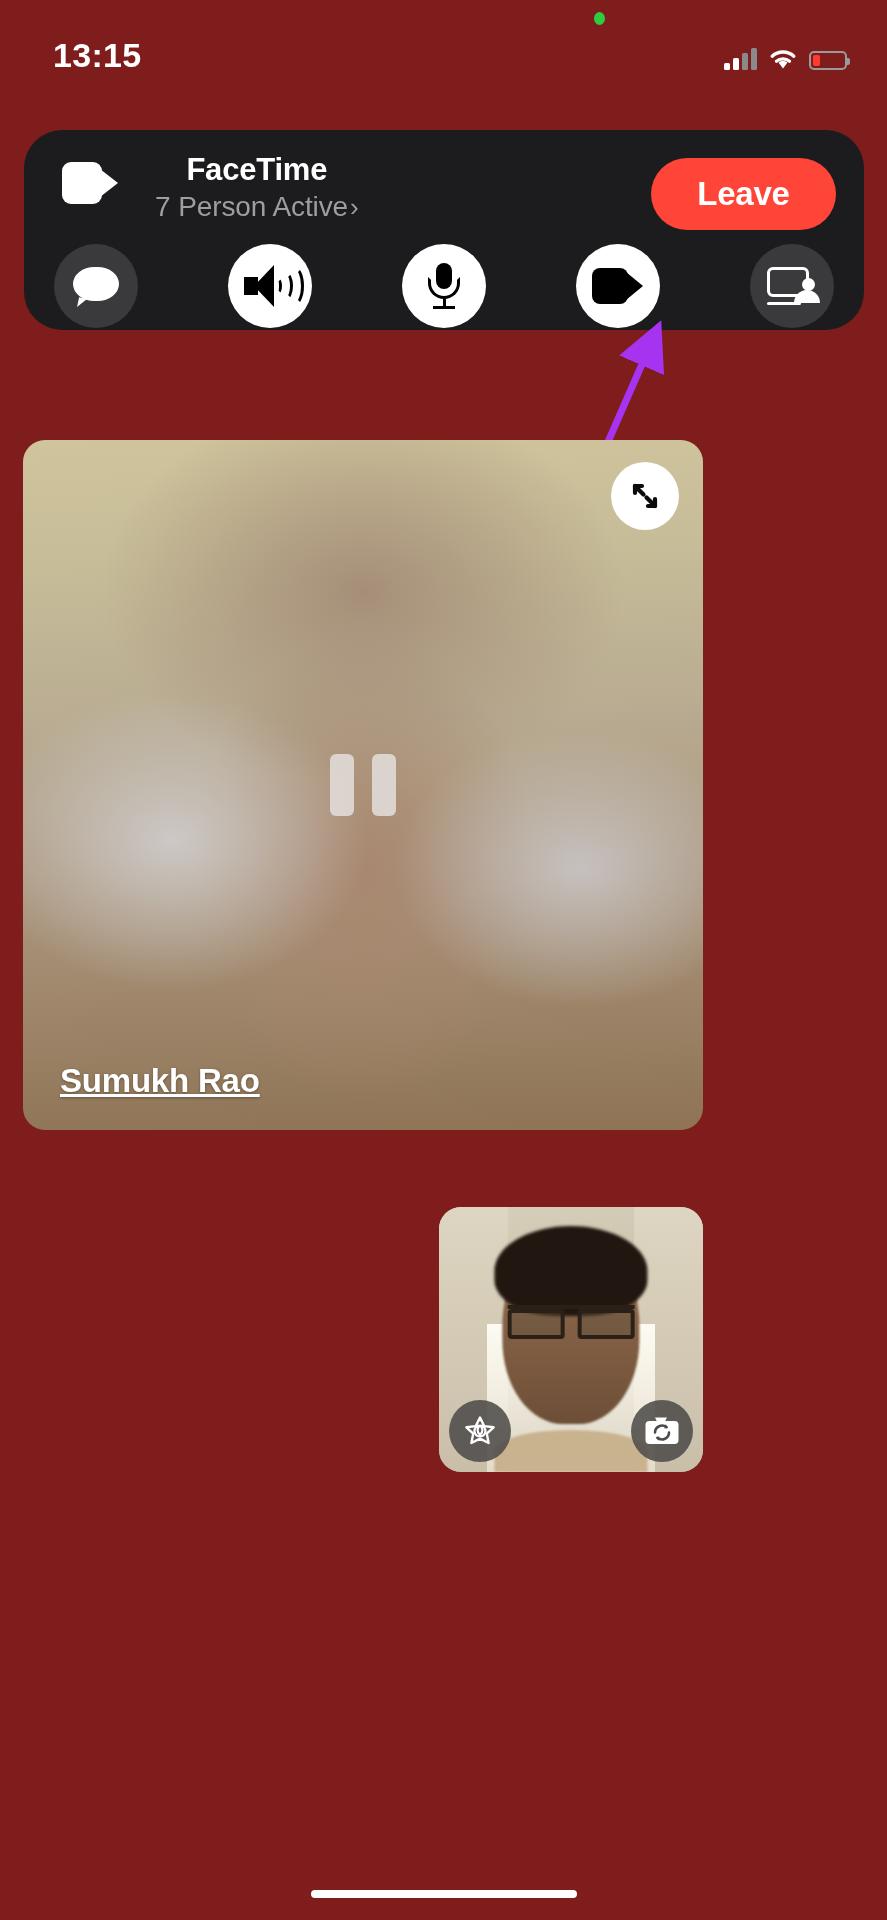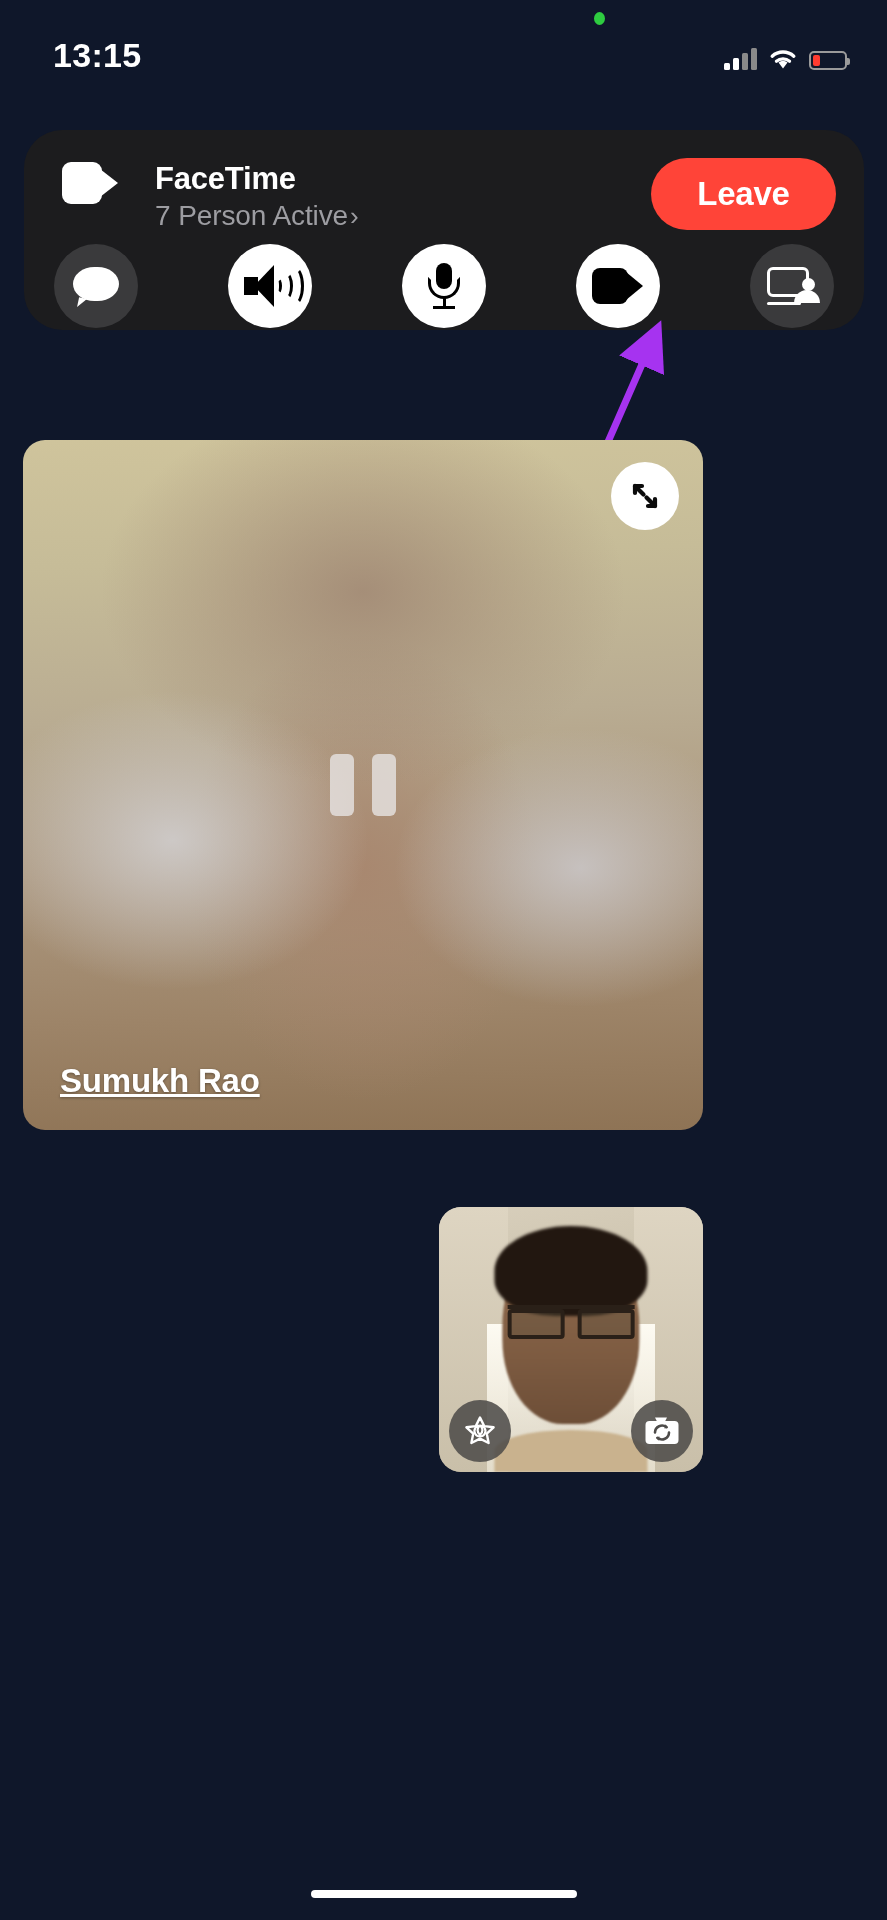--- a/index.html
+++ b/index.html
@@ -5,21 +5,21 @@
   * { margin:0; padding:0; box-sizing:border-box; }
   html, body {
     width: 887px; height: 1920px;
     background: #000;
     font-family: "Liberation Sans", sans-serif;
     overflow: hidden;
   }
   .phone {
     position: relative;
     width: 887px; height: 1920px;
-    background: #0f172a;
+    background: #7f1d1d;
   }
 
   
   .status-bar {
     position: absolute; top: 0; left: 0;
     width: 887px; height: 96px;
   }
   .status-time {
     position: absolute; left: 53px; top: 36px;
     color: #fff; font-size: 34px; font-weight: 600;
@@ -71,21 +71,21 @@
     position:absolute; left:0; top:0; width:40px; height:42px;
     background:#fff; border-radius:9px;
   }
   .ft-icon .lens {
     position:absolute; left:38px; top:7px;
     width:0;height:0;
     border-top:14px solid transparent;
     border-bottom:14px solid transparent;
     border-left:18px solid #fff;
   }
-  .banner-text { position:absolute; left: 131px; top: 31px; }
+  .banner-text { position:absolute; left: 131px; top: 22px; text-align: center; }
   .banner-title {
     color:#fff; font-size: 31px; font-weight: 600; line-height: 36px;
     letter-spacing: -0.2px;
   }
   .banner-sub {
     color:#9d9da2; font-size: 28px; font-weight: 400; line-height: 34px;
     margin-top: 2px; letter-spacing: -0.1px;
   }
   .banner-sub .chev { font-size: 26px; margin-left: 2px; }
   .leave-btn {

